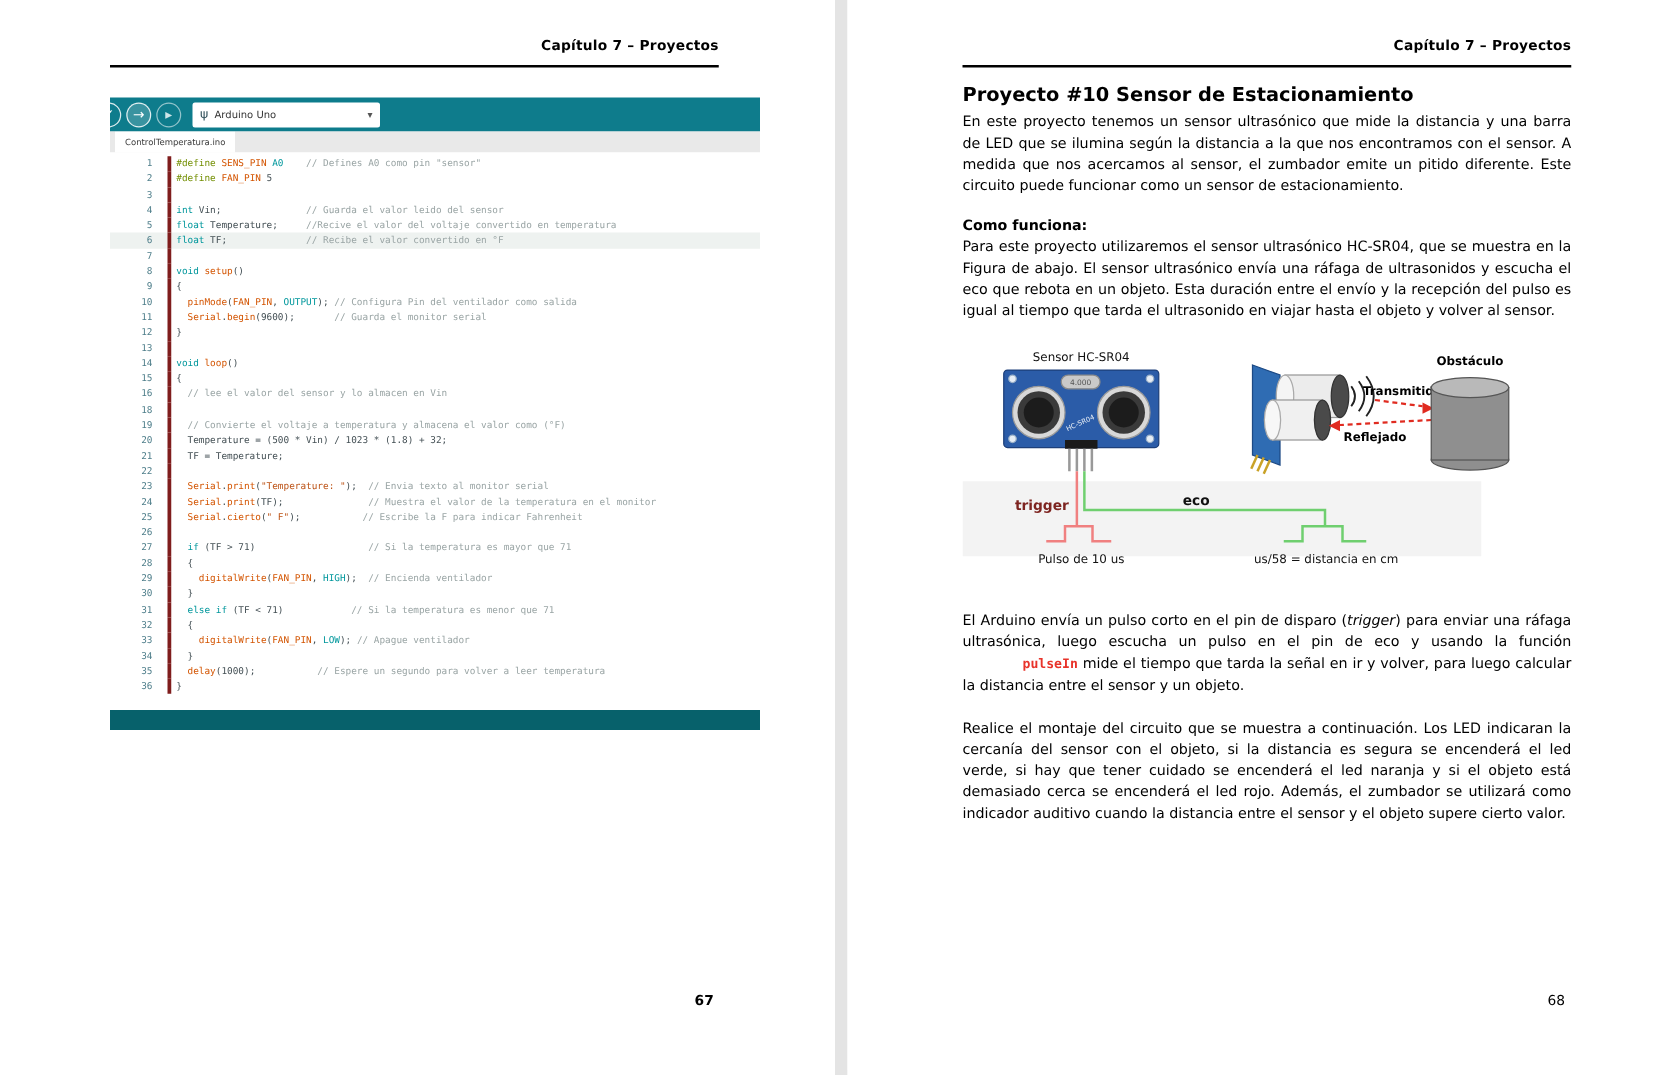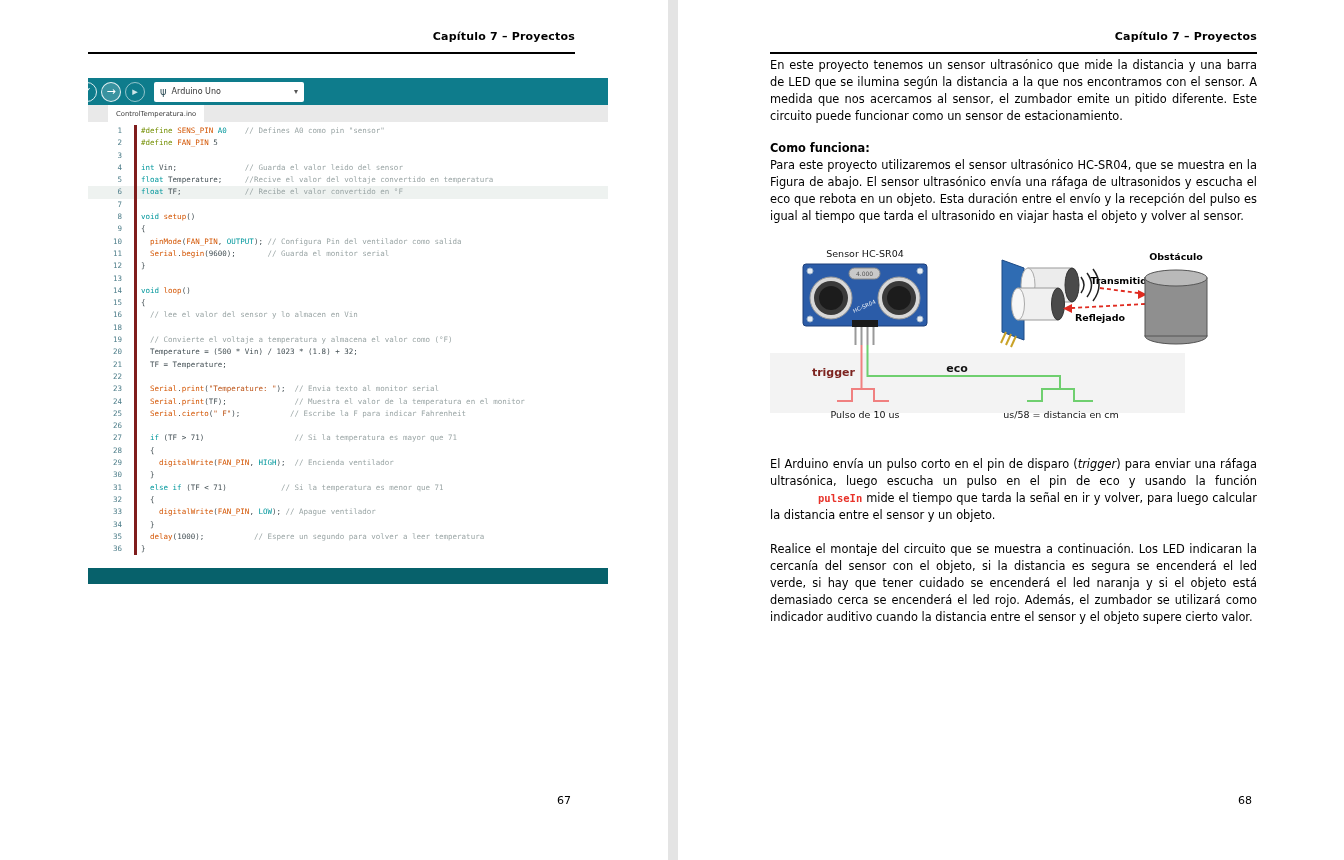--- a/index.html
+++ b/index.html
@@ -11,40 +11,40 @@
 
   .page { position:absolute; top:0; height:860px; background:#fff; }
   .page-left { left:0; width:668px; }
   .page-right { left:678px; width:666px; }
 
   .page-header { position:absolute; top:30px; font-size:11px; font-weight:bold;
                  text-align:right; padding-bottom:9px; border-bottom:2.5px solid #000;
                  letter-spacing:.2px; }
   .page-left .page-header { left:88px; right:93px; }
   .page-num { position:absolute; top:794px; font-size:11px; }
-  .page-left .page-num { right:97px; }
+  .page-left .page-num { right:97px;font-weight:bold; }
   .page-right .page-num { right:92px; }
 
   
   .ide { position:absolute; left:88px; top:78px; width:520px; height:506px; background:#fff; }
   .ide-toolbar { position:relative; height:27px; background:#0e7c8c; overflow:hidden; }
   .tb-btn { position:absolute; top:3.5px; width:20px; height:20px; border-radius:50%;
             border:1.5px solid rgba(255,255,255,.85); color:#fff; font-size:11px;
             line-height:17px; text-align:center; }
   .tb-verify { left:-11px; }
   .tb-upload { left:13px; background:rgba(255,255,255,.18); }
   .tb-debug { left:37px; border-color:rgba(255,255,255,.55); color:rgba(255,255,255,.8); }
   .board-select { position:absolute; left:66px; top:3.5px; width:150px; height:20px;
                   background:#fff; border-radius:2px; display:flex; align-items:center;
                   padding:0 6px; gap:5px; font-size:8px; color:#333; }
   .usb-icon { color:#31505a; font-size:10px; }
   .board-label { flex:1; }
   .caret { color:#555; font-size:8px; }
 
-  .ide-tabs { height:17px; background:#e9e9e9; display:flex; align-items:stretch; padding-left:20px; }
+  .ide-tabs { height:17px; background:#e9e9e9; display:flex; align-items:stretch; padding-left:4px; }
   .ide-tab { background:#fff; font-size:6.8px; color:#3c3c3c; padding:0 8px;
              display:flex; align-items:center; }
 
   .ide-code { height:446px; background:#fff; padding-top:3px; overflow:hidden;
               font-family:"DejaVu Sans Mono", monospace; font-size:7.5px; }
   .code-line { display:flex; line-height:12.3px; white-space:pre; }
   .code-line.hl { background:#eef2f0; }
   .ln { width:34px; text-align:right; color:#4e7e8a; flex:none; }
   .code { margin-left:12px; padding-left:4px; border-left:3px solid #7f1d1d; }
   .t-p { color:#434f54; } .t-k { color:#00979c; } .t-f { color:#d35400; }
@@ -137,20 +137,21 @@
 
     <div class="page-num">67</div>
   </div>
 
   <div class="gutter"></div>
   <div class="bottom-strip"></div>
 
   <div class="page page-right">
     <div class="r-content">
       <div class="r-header">Capítulo 7 – Proyectos</div>
+      <div class="r-title">Proyecto #10 Sensor de Estacionamiento</div>
       <p class="para">En este proyecto tenemos un sensor ultrasónico que mide la distancia y una barra de LED que se ilumina según la distancia a la que nos encontramos con el sensor. A medida que nos acercamos al sensor, el zumbador emite un pitido diferente. Este circuito puede funcionar como un sensor de estacionamiento.</p>
       <div class="sect-head">Como funciona:</div>
       <p class="para p-after-head">Para este proyecto utilizaremos el sensor ultrasónico HC-SR04, que se muestra en la Figura de abajo. El sensor ultrasónico envía una ráfaga de ultrasonidos y escucha el eco que rebota en un objeto. Esta duración entre el envío y la recepción del pulso es igual al tiempo que tarda el ultrasonido en viajar hasta el objeto y volver al sensor.</p>
 
       <div class="figure">
         <svg width="487" height="178" viewBox="0 0 487 178">
 
           <rect x="0" y="105" width="415" height="60" fill="#f3f3f3"></rect>
 
           <g>

